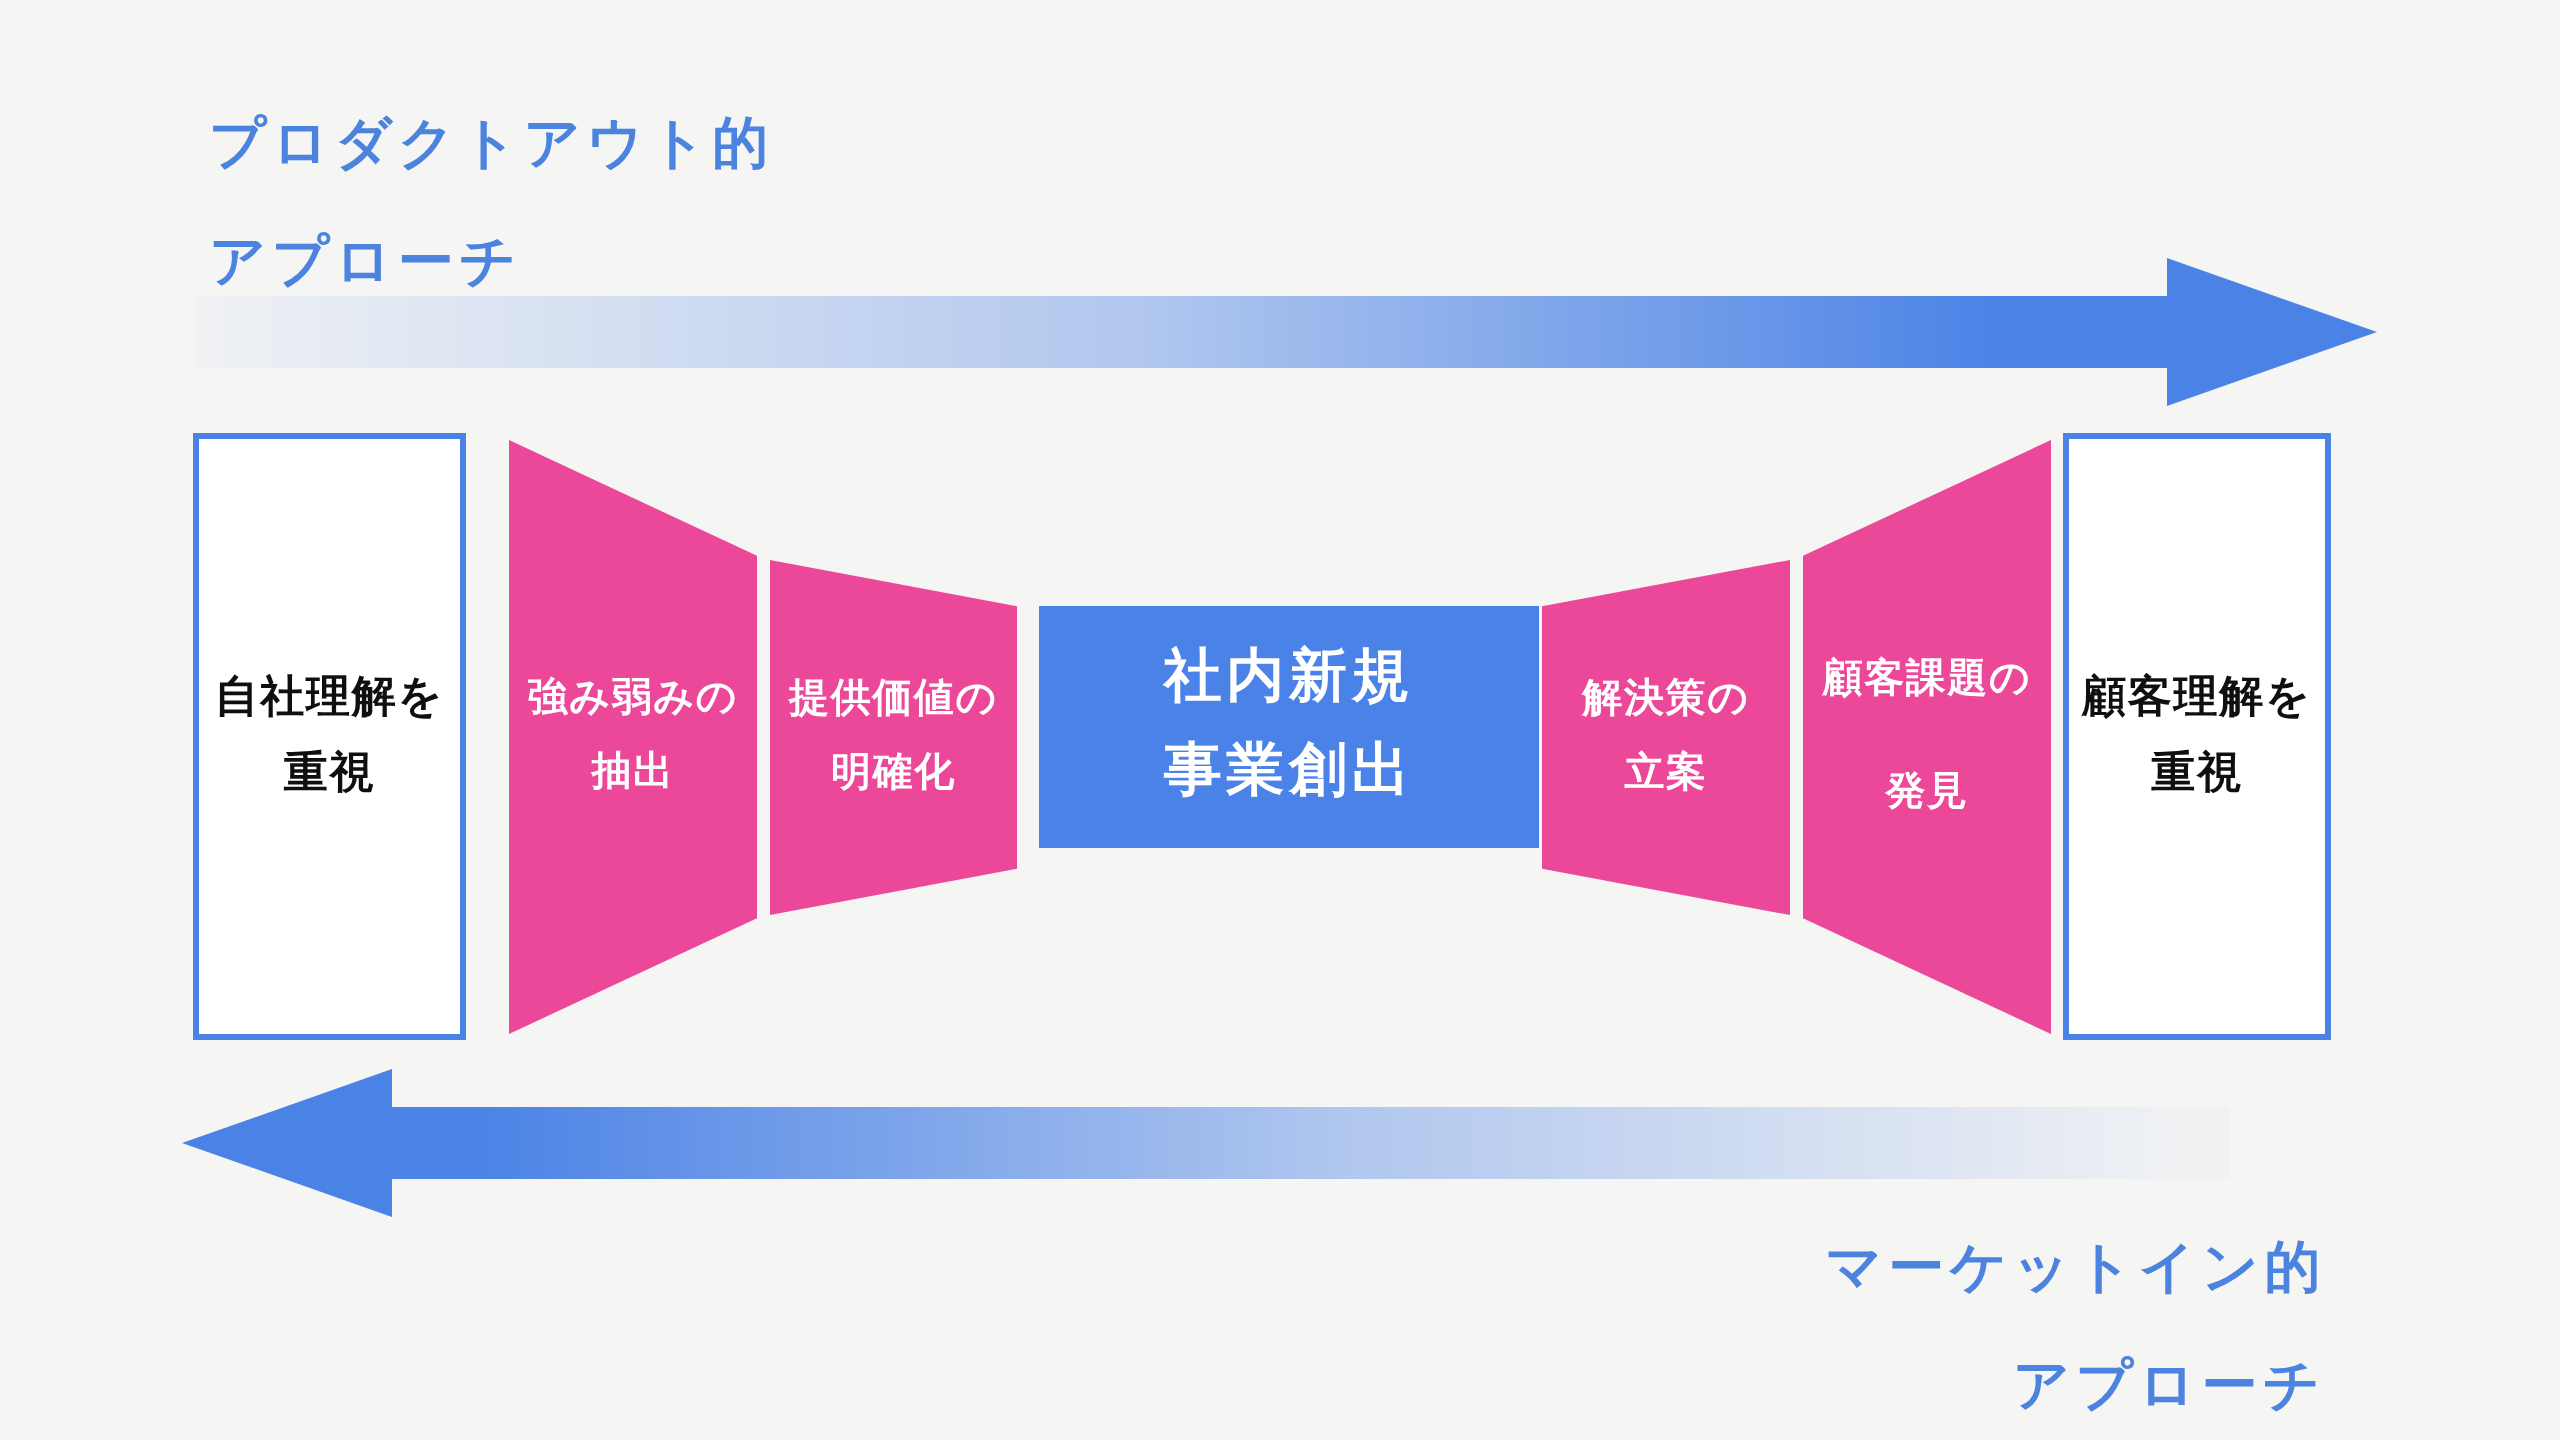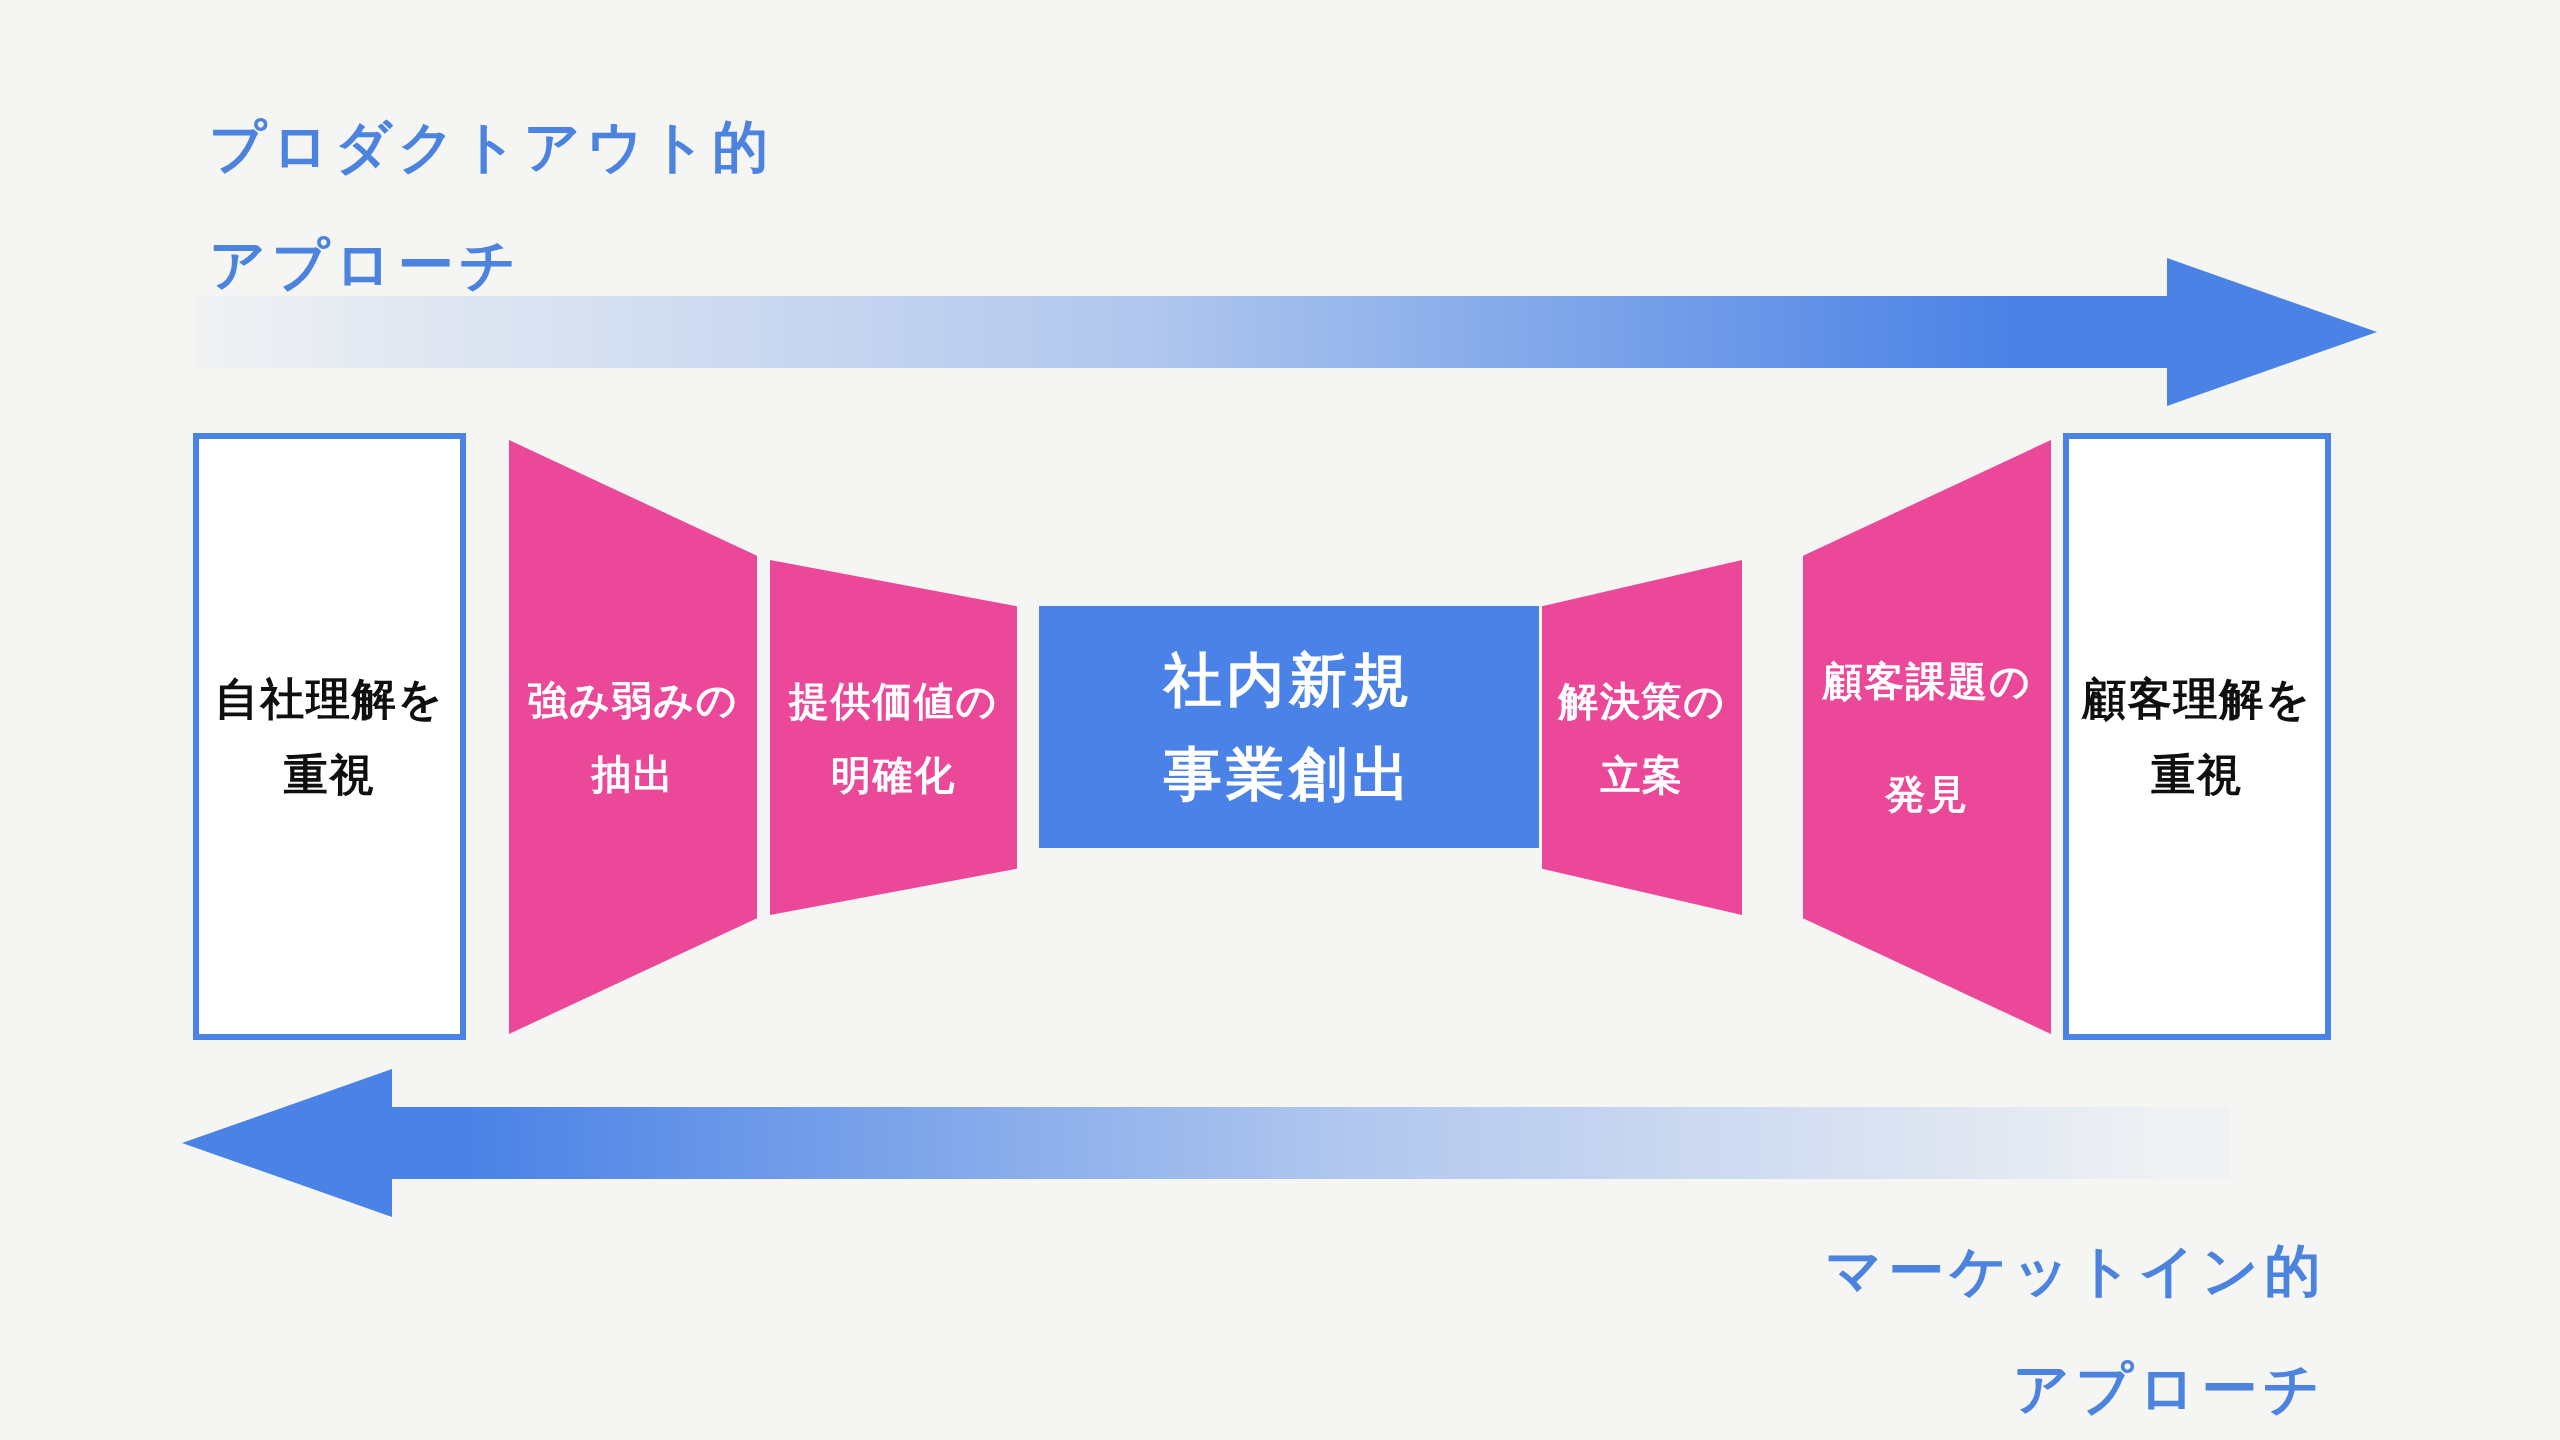--- a/index.html
+++ b/index.html
@@ -2,21 +2,21 @@
 <html><head>
 <meta charset="utf-8">
 <style>
   html,body{margin:0;padding:0;}
   body{background:#f5f5f4;}
   .canvas{
     position:relative;
     width:2560px;height:1440px;
     background:#f5f5f4;
     overflow:hidden;
-    font-family:Liberation Sans, sans-serif;
+    font-family:Liberation Mono, monospace;
     font-weight:bold;
   }
 
   
   .title{position:absolute;color:#4b83de;font-size:56px;line-height:118px;letter-spacing:0.10em;}
   .title span{display:block;}
   .title.top{left:209px;top:88px;}
   .title.bottom{right:234px;top:1212px;text-align:right;}
 
   
@@ -50,21 +50,21 @@
     background:#ffffff;border:6px solid #4a82e6;color:#0f0f0f;
     font-size:44px;line-height:76px;letter-spacing:0.04em;
   }
   .trap{background:#ec4899;color:#ffffff;font-size:40px;line-height:74px;letter-spacing:0.04em;}
   .center-box{background:#4a82e8;color:#ffffff;font-size:58px;line-height:94px;letter-spacing:0.08em;}
 
   #stage-0{left:193px;top:433px;width:273px;height:607px;}
   #stage-1{left:509px;top:440px;width:248px;height:594px;clip-path:polygon(0 0,100% 19.5%,100% 80.5%,0 100%);}
   #stage-2{left:770px;top:560px;width:247px;height:355px;clip-path:polygon(0 0,100% 13%,100% 87%,0 100%);}
   #stage-3{left:1028px;top:606px;width:500px;height:242px;margin-left:11px;}
-  #stage-4{left:1542px;top:560px;width:200px;height:355px;clip-path:polygon(0 13%,100% 0,100% 100%,0 87%);}
+  #stage-4{left:1542px;top:560px;width:248px;height:355px;clip-path:polygon(0 13%,100% 0,100% 100%,0 87%);}
   #stage-5{left:1803px;top:440px;width:248px;height:594px;clip-path:polygon(0 19.5%,100% 0,100% 100%,0 80.5%);gap:39px;}
   #stage-6{left:2063px;top:433px;width:268px;height:607px;}
 </style>
 </head>
 <body>
 
 <div class="canvas">
 
   <div class="title top">
     <span>プロダクトアウト的</span>

